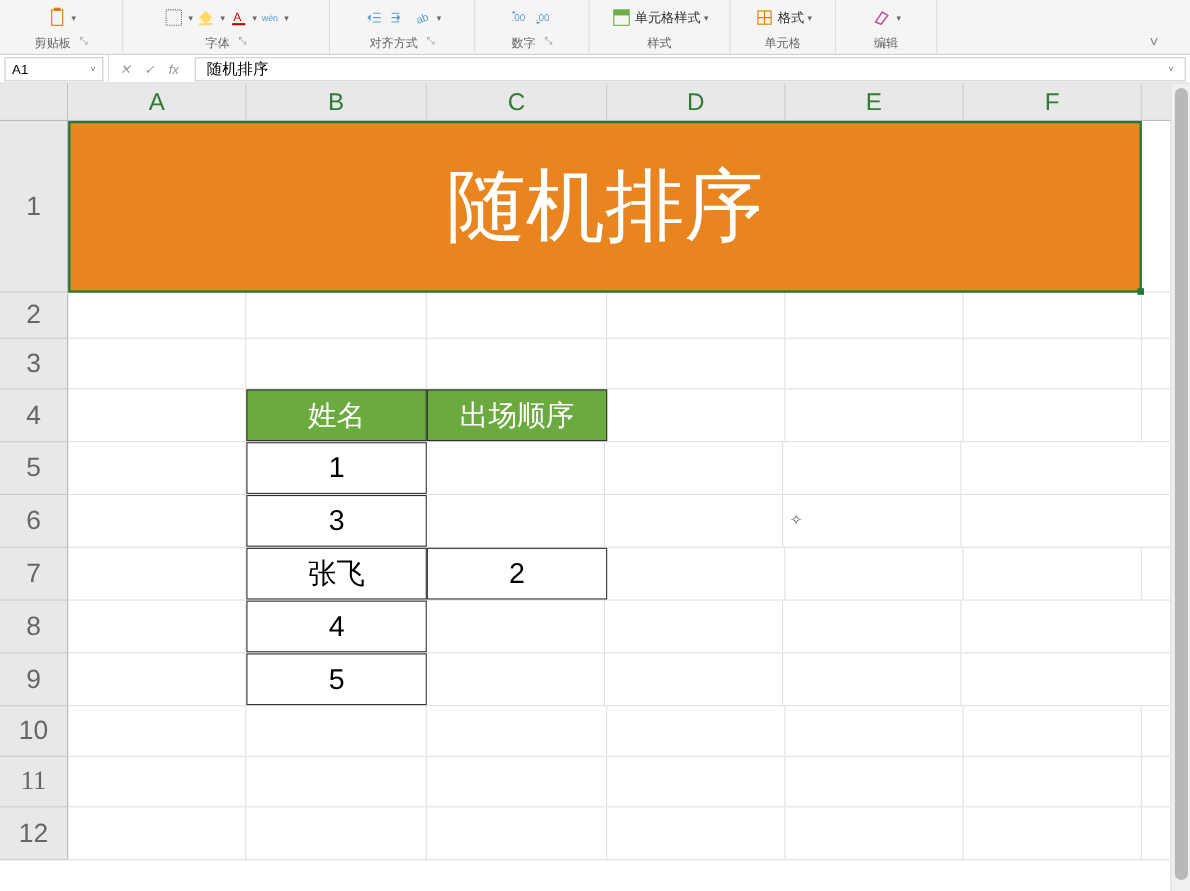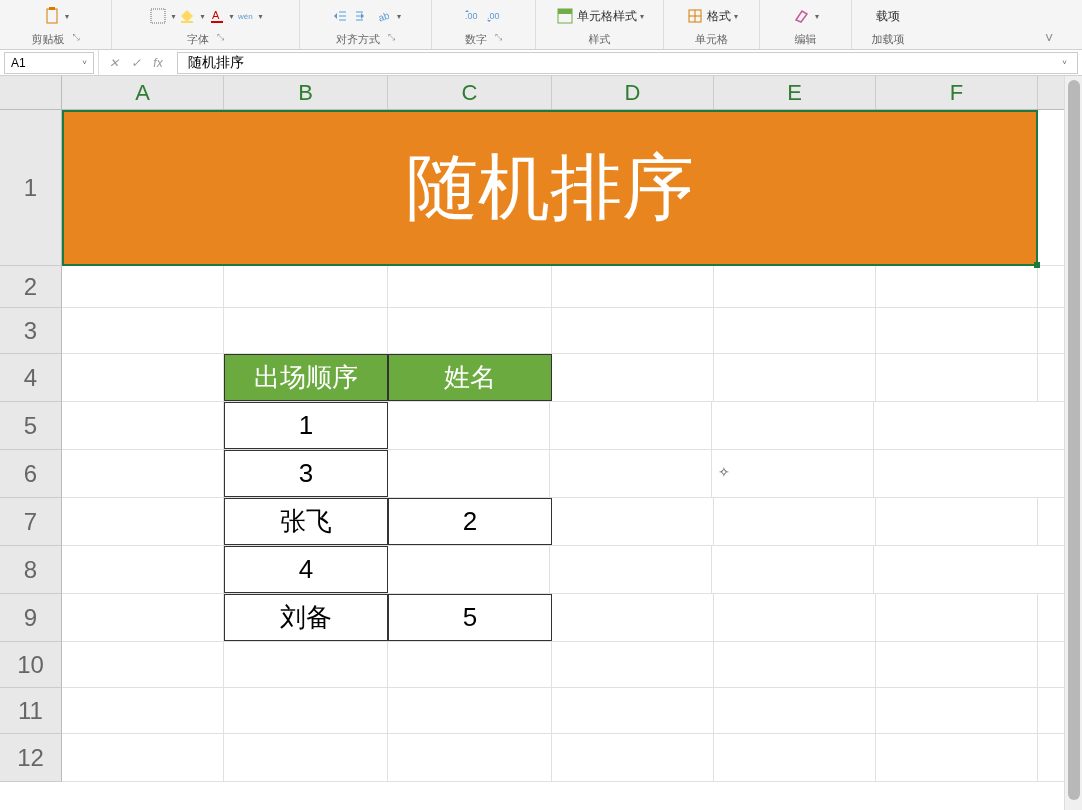--- a/index.html
+++ b/index.html
@@ -189,28 +189,20 @@
     <div class="ribbon-icons">
       <span class="ricon">
           <svg width="18" height="16">
             <path d="M3 12 L9 3 L14 6 L8 14 Z" fill="none" stroke="#c55a9e" stroke-width="1.5"></path>
           </svg>
         </span>
         <span class="dropdown-arrow">▾</span>
     </div>
     <div class="ribbon-label">
         <span>编辑</span>
-      </div>
-  </div>
-  <div class="ribbon-group" style="width:72px;border-right:none">
-    <div class="ribbon-icons" style="font-size:12px;color:#333">
-        <span>载项</span>
-      </div>
-    <div class="ribbon-label">
-        <span>加载项</span>
       </div>
   </div>
   <div class="expand-btn" style="top:28px;right:18px">˅</div>
 </div>
 
 <div class="formula-bar">
   <div class="name-box">
     <span>A1</span>
     <span class="dropdown-arrow">˅</span>
   </div>
@@ -239,21 +231,21 @@
       <div class="row-h" style="height: 156px;">1</div>
       <div class="row-h" style="height: 42px;">2</div>
       <div class="row-h" style="height: 46px;">3</div>
       <div class="row-h" style="height: 48px;">4</div>
       <div class="row-h" style="height: 48px;">5</div>
       <div class="row-h" style="height: 48px;">6</div>
       <div class="row-h" style="height: 48px;">7</div>
       <div class="row-h" style="height: 48px;">8</div>
       <div class="row-h" style="height: 48px;">9</div>
       <div class="row-h" style="height: 46px;">10</div>
-      <div class="row-h" style="height: 46px;">11</div>
+      <div class="row-h" style="height: 46px; font-family: Liberation Serif, serif;">11</div>
       <div class="row-h" style="height: 48px;">12</div>
     </div>
   <div class="cells" id="cells">
       <div class="cell-row" style="height: 156px;">
         <div class="title-cell">随机排序</div>
       </div>
       <div class="cell-row" style="height: 42px;">
         <div class="cell" style="width: 162px;"></div>
         <div class="cell" style="width: 164px;"></div>
         <div class="cell" style="width: 164px;"></div>
@@ -264,22 +256,22 @@
       <div class="cell-row" style="height: 46px;">
         <div class="cell" style="width: 162px;"></div>
         <div class="cell" style="width: 164px;"></div>
         <div class="cell" style="width: 164px;"></div>
         <div class="cell" style="width: 162px;"></div>
         <div class="cell" style="width: 162px;"></div>
         <div class="cell" style="width: 162px;"></div>
       </div>
       <div class="cell-row" style="height: 48px;">
         <div class="cell" style="width: 162px;"></div>
+        <div class="cell data-cell data-hdr" style="width: 164px;">姓名</div>
         <div class="cell data-cell data-hdr" style="width: 164px;">出场顺序</div>
-        <div class="cell data-cell data-hdr" style="width: 164px;">姓名</div>
         <div class="cell" style="width: 162px;"></div>
         <div class="cell" style="width: 162px;"></div>
         <div class="cell" style="width: 162px;"></div>
       </div>
       <div class="cell-row" style="height: 48px;">
         <div class="cell" style="width: 162px;"></div>
         <div class="cell data-cell data-cell-num" style="width: 164px;">1</div>
         <div class="cell" style="width: 162px;"></div>
         <div class="cell" style="width: 162px;"></div>
         <div class="cell" style="width: 162px;"></div>
@@ -301,21 +293,20 @@
       </div>
       <div class="cell-row" style="height: 48px;">
         <div class="cell" style="width: 162px;"></div>
         <div class="cell data-cell data-cell-num" style="width: 164px;">4</div>
         <div class="cell" style="width: 162px;"></div>
         <div class="cell" style="width: 162px;"></div>
         <div class="cell" style="width: 162px;"></div>
       </div>
       <div class="cell-row" style="height: 48px;">
         <div class="cell" style="width: 162px;"></div>
-        <div class="cell data-cell" style="width: 164px;">刘备</div>
         <div class="cell data-cell data-cell-num" style="width: 164px;">5</div>
         <div class="cell" style="width: 162px;"></div>
         <div class="cell" style="width: 162px;"></div>
         <div class="cell" style="width: 162px;"></div>
       </div>
       <div class="cell-row" style="height: 46px;">
         <div class="cell" style="width: 162px;"></div>
         <div class="cell" style="width: 164px;"></div>
         <div class="cell" style="width: 164px;"></div>
         <div class="cell" style="width: 162px;"></div>

